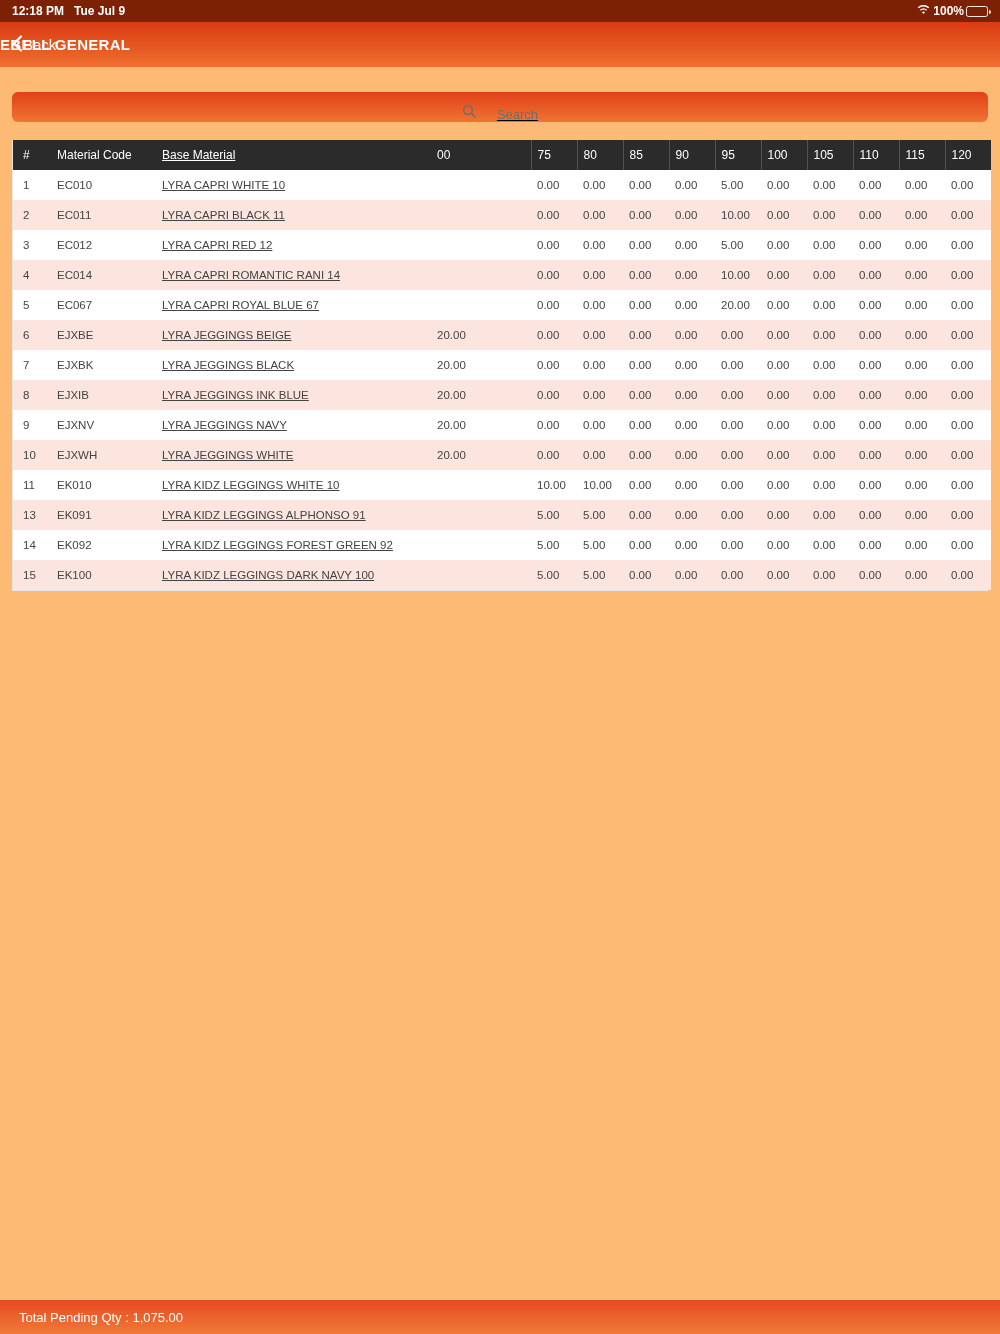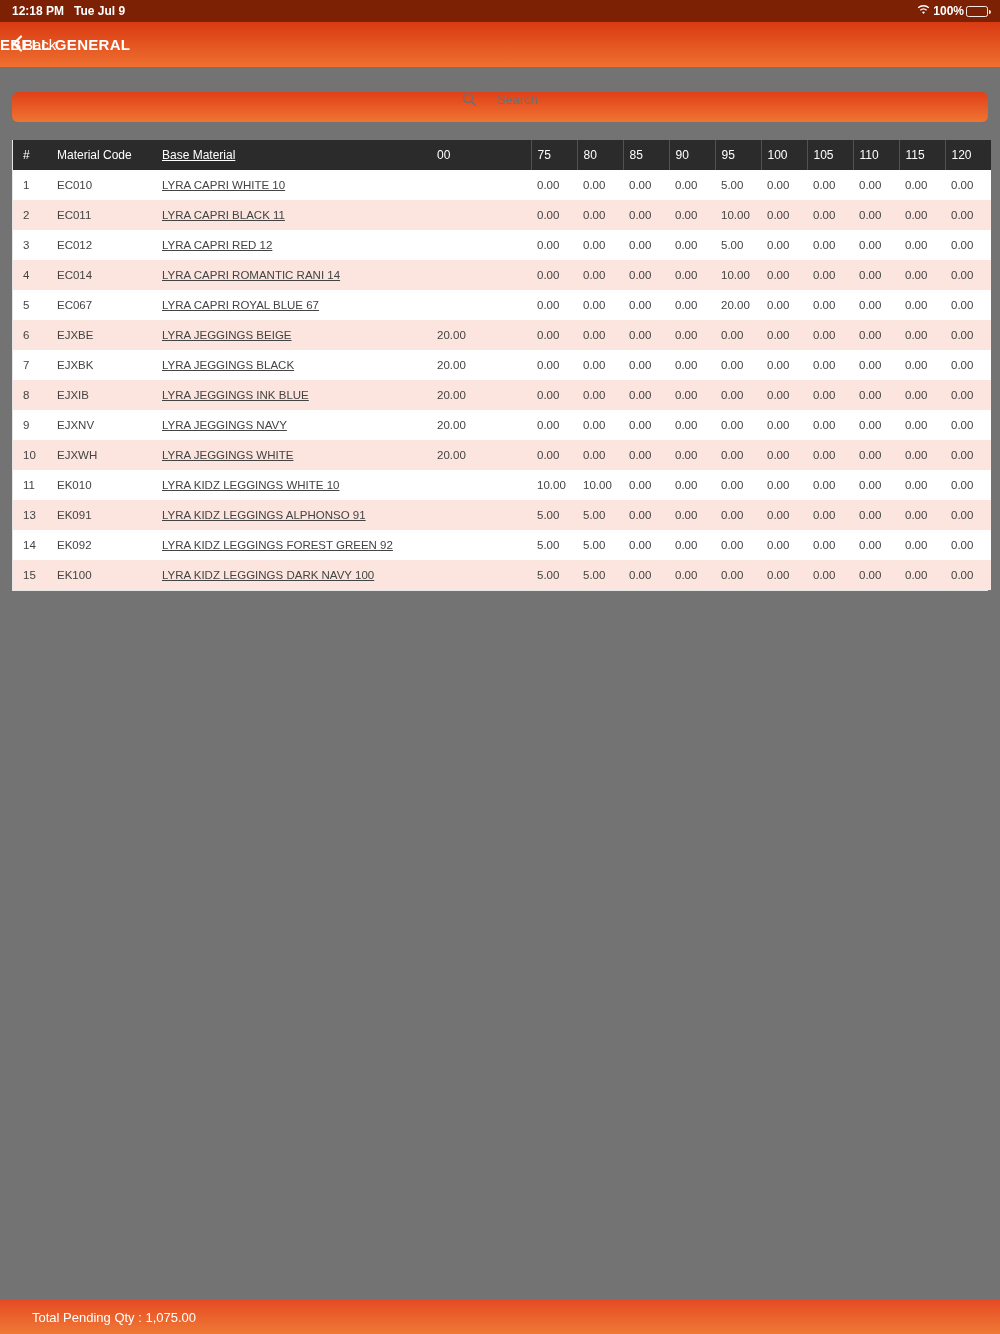--- a/index.html
+++ b/index.html
@@ -1,17 +1,17 @@
 <!DOCTYPE html>
 <html><head>
 <meta charset="utf-8">
 <style>
   * { margin:0; padding:0; box-sizing:border-box; }
   html,body { width:1000px; height:1334px; font-family:"Liberation Sans", sans-serif; background:#fff; }
-  .app { position:relative; width:1000px; height:1334px; background:#737373; overflow:hidden; }
+  .app { position:relative; width:1000px; height:1334px; background:#fdba74; overflow:hidden; }
 
   
   .statusbar { height:22px; background:#7c2103; color:#fff; display:flex; align-items:center;
     justify-content:space-between; padding:0 12px; font-size:12px; font-weight:bold; }
   .statusbar .left { display:flex; gap:10px; align-items:center; }
   .statusbar .right { display:flex; gap:2px; align-items:center; }
   .battery { position:relative; width:22px; height:11px; border:1px solid rgba(255,255,255,.9);
     border-radius:2.5px; padding:1px; }
   .battery .fill { width:100%; height:100%; background:#fff; border-radius:1px; }
   .battery:after { content:""; position:absolute; right:-4px; top:3px; width:2.5px; height:4.5px;
@@ -21,21 +21,21 @@
   .navbar { position:relative; height:45px; background:linear-gradient(180deg,#d93a12 0%,#ef7030 100%);
     display:flex; align-items:center; }
   .back-btn { display:flex; align-items:center; color:#fff; font-size:15px;
     padding:0 12px; cursor:pointer; height:100%; }
   .nav-title { position:absolute; left:0; right:0; color:#fff;
     font-size:15px; font-weight:bold; letter-spacing:.3px; pointer-events:none; }
 
   
   .search-wrap { padding:25px 12px 18px; }
   .search-bar { height:30px; border-radius:6px; background:linear-gradient(180deg,#e04018 0%,#f07433 100%);
-    display:flex; align-items:flex-start; justify-content:center; gap:21px; cursor:text; }
+    display:flex; align-items:flex-end; justify-content:center; gap:21px; cursor:text;text-decoration:underline; }
   .search-bar .placeholder { color:#6e6e6e; font-size:13px; }
 
   
   .table-wrap { margin:0 12px; border:1px solid #e6e6e6; border-top:none; }
   table { width:100%; border-collapse:collapse; table-layout:fixed; }
   thead th { background:#2b2b2b; color:#fff; font-size:12px; font-weight:500; text-align:left;
     padding:8px 6px; white-space:nowrap; }
   thead th.col0 { padding-left:10px; }
   thead th.sep { border-left:1px solid #525252; }
   tbody td { font-size:11.5px; color:#444; padding:9px 6px; white-space:nowrap; overflow:hidden; }
@@ -44,21 +44,21 @@
   tbody tr:nth-child(odd) { background:#ffffff; }
   .col0 { width:38px; }
   .col1 { width:105px; }
   .col2 { width:275px;text-decoration:underline; }
   .col3 { width:100px; }
   .col4,.col5,.col6,.col7,.col8,.col9,.col10,.col11,.col12,.col13 { width:46px; }
 
   
   .footer { position:absolute; left:0; right:0; bottom:0; height:34px;
     background:linear-gradient(180deg,#e64a24 0%,#ef7a36 100%);
-    color:#fff; font-size:13px; display:flex; align-items:center; padding-left:32px; }
+    color:#fff; font-size:13px; display:flex; align-items:center; padding-left:19px; }
 </style>
 </head>
 <body>
 
 <div class="app">
 
   <div class="statusbar">
     <div class="left">
       <span>12:18 PM</span>
       <span>Tue Jul 9</span>

